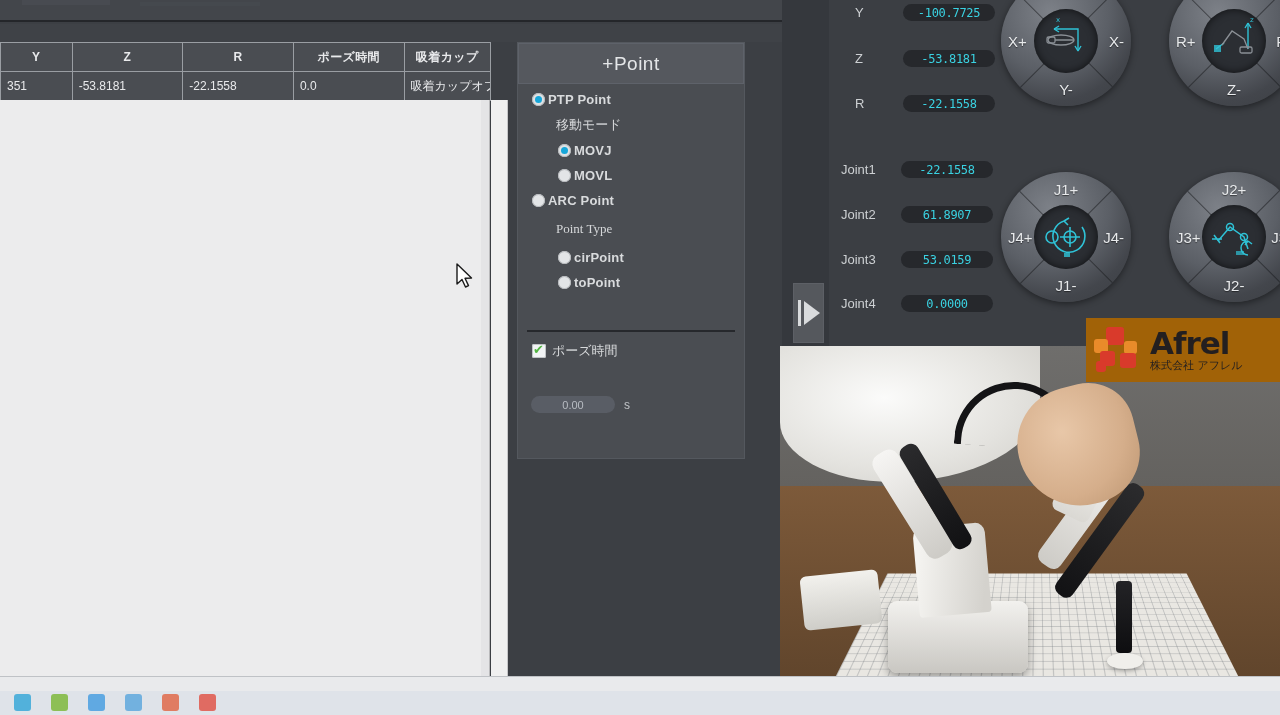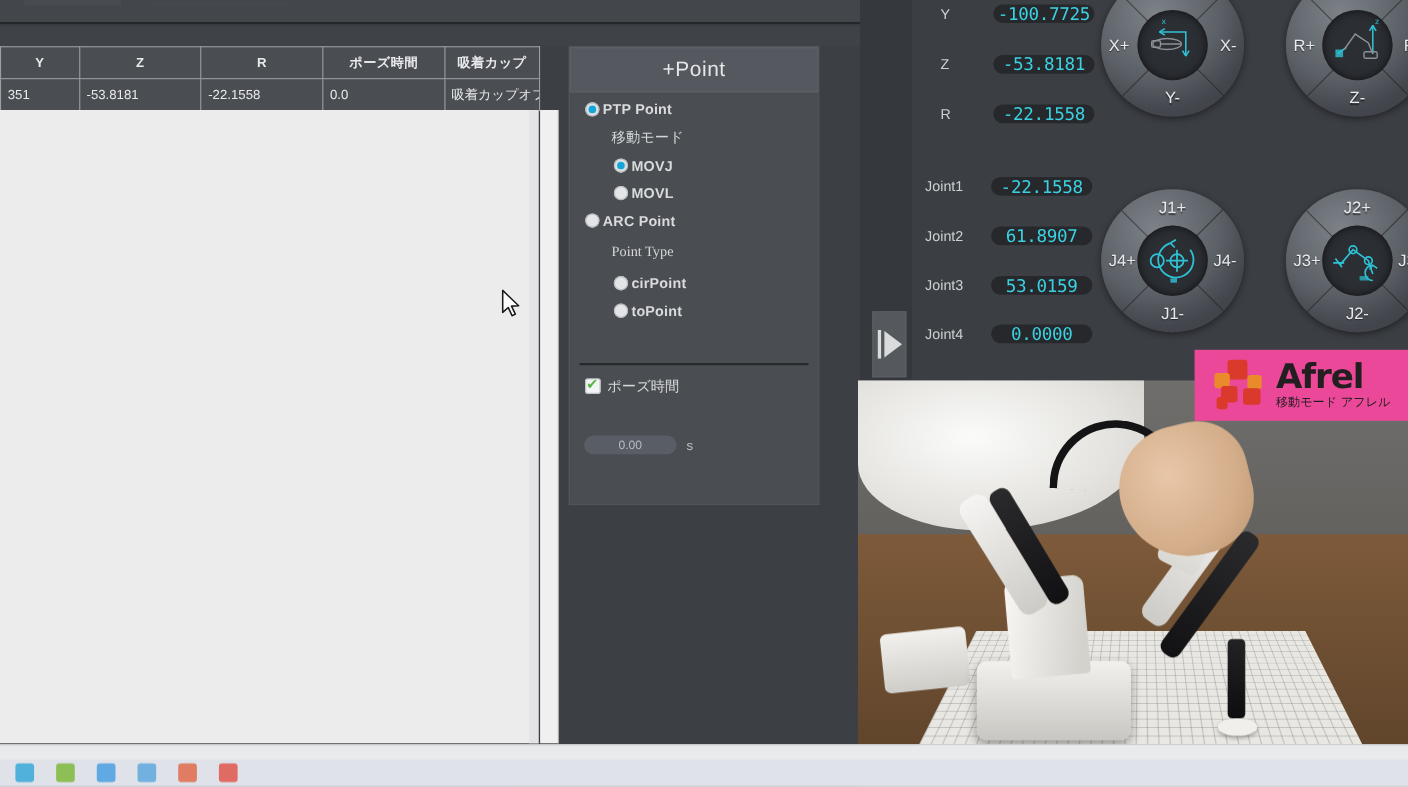--- a/index.html
+++ b/index.html
@@ -187,21 +187,21 @@
     background: #35383d;
   }
   .coord-row { position: absolute; display: flex; align-items: center; }
   .coord-lbl {
     color: #cdd0d3; font-size: 13px; width: 48px;
     font-family: "Liberation Sans", sans-serif;
   }
   .coord-val {
     width: 92px; height: 17px;
     background: #26282c; border-radius: 9px;
-    color: #3ad2e2; font-size: 16px;
+    color: #3ad2e2; font-size: 12px;
     display: flex; align-items: center; justify-content: center;
     font-family: "DejaVu Sans Mono", monospace;
     letter-spacing: -.3px;
   }
   .joint-lbl { width: 60px; color: #cdd0d3; font-size: 13px; }
 
   
   .dial {
     position: absolute;
     width: 130px; height: 130px; border-radius: 50%;
@@ -330,23 +330,23 @@
   .vid-leds {
     position: absolute; left: 297px; top: 104px; width: 16px; height: 38px;
     transform: rotate(26deg);
   }
   .vid-leds i { display: block; width: 13px; height: 6px; margin-bottom: 3px; border-radius: 1px; }
 
   
   .afrel {
     position: absolute; left: 1086px; top: 318px;
     width: 194px; height: 64px;
-    background: #ec4899;
+    background: #a16207;
     display: flex; align-items: center;
-    padding-left: 16px;
+    padding-left: 6px;
     z-index: 5;
   }
   .afrel-marks { position: relative; width: 56px; height: 50px; flex: none; }
   .afrel-marks i { position: absolute; border-radius: 3px; }
   .afrel-text { margin-left: 2px; }
   .afrel-word {
     font-size: 31px; font-weight: bold; color: #231f20;
     font-family: "DejaVu Sans", sans-serif; letter-spacing: -1px; line-height: 32px;
   }
   .afrel-sub {
@@ -649,21 +649,21 @@
     <div class="afrel-marks">
       <i style="left:14px; top:2px;  width:18px; height:18px; background:#d93a2b;"></i>
       <i style="left:2px;  top:14px; width:14px; height:14px; background:#e98b2a;"></i>
       <i style="left:32px; top:16px; width:13px; height:13px; background:#e98b2a;"></i>
       <i style="left:8px;  top:26px; width:15px; height:15px; background:#d93a2b;"></i>
       <i style="left:28px; top:28px; width:16px; height:15px; background:#d93a2b;"></i>
       <i style="left:4px;  top:36px; width:10px; height:11px; background:#d93a2b;"></i>
     </div>
     <div class="afrel-text">
       <div class="afrel-word">Afrel</div>
-      <div class="afrel-sub">移動モード アフレル</div>
+      <div class="afrel-sub">株式会社 アフレル</div>
     </div>
   </div>
 
   <svg class="cursor" width="20" height="28" viewBox="0 0 20 28">
     <path d="M2 1 L2 21 L7 16.5 L10.5 24 L13.5 22.6 L10 15.3 L16.5 15 Z" fill="#ffffff" stroke="#1a1a1a" stroke-width="1.4" stroke-linejoin="round"></path>
   </svg>
 
   <div class="taskbar">
     <div class="tb-icons">
       <i style="background:#3aa8d8;"></i>

